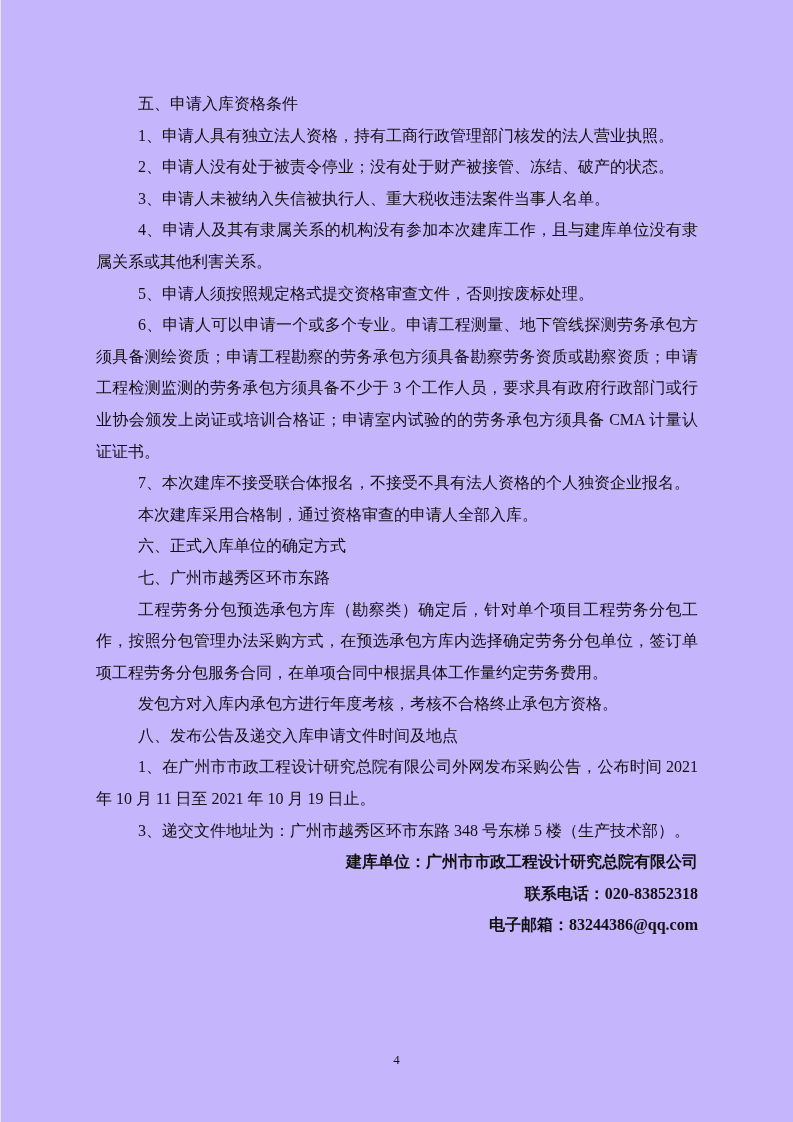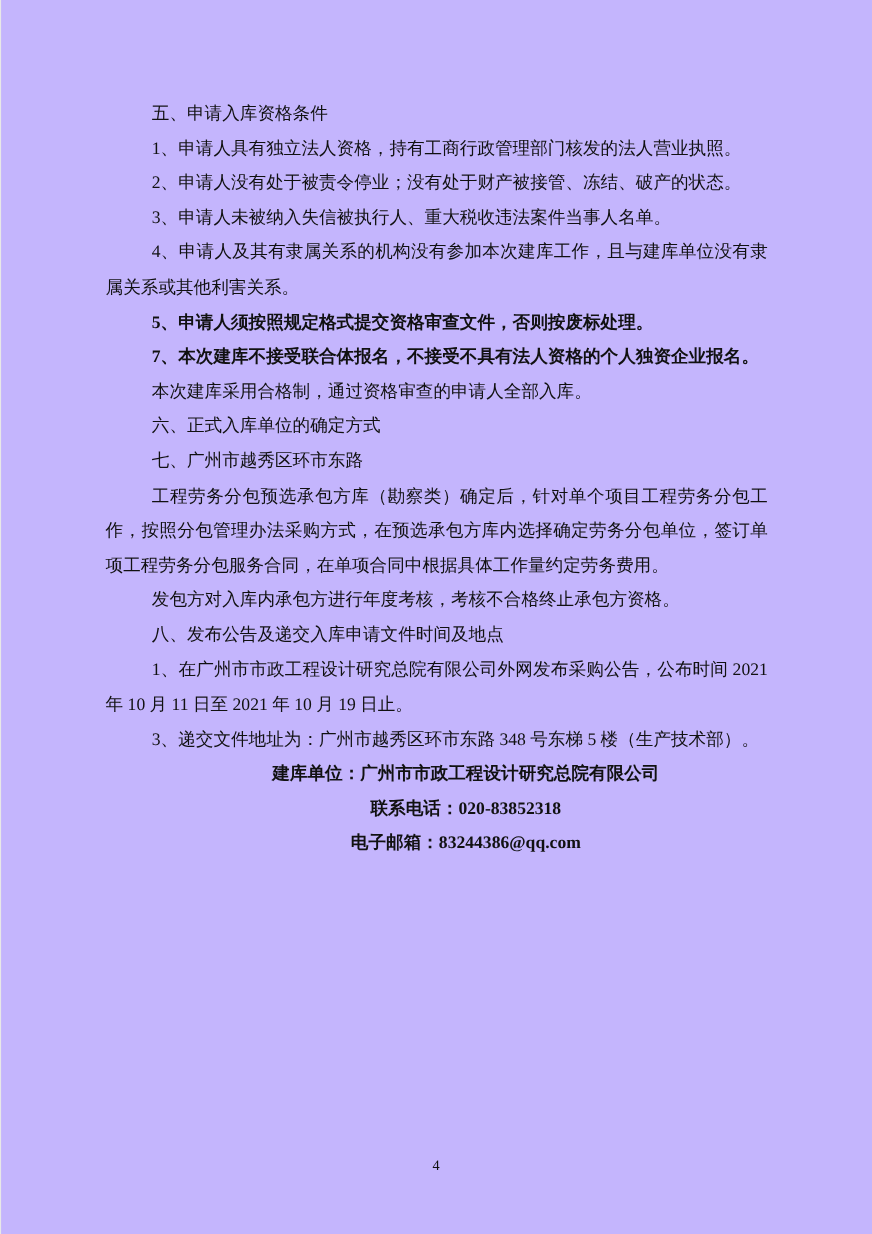--- a/index.html
+++ b/index.html
@@ -26,25 +26,25 @@
     .content p {
       margin: 0;
       font-size: 16px;
       line-height: 31.6px;
       text-align: justify;
       text-justify: inter-ideograph;
       text-indent: 42px;
       word-break: break-all;
     }
     .content p.p-bold {
-      font-weight: bold;
+      font-weight: normal;
     }
     .content p.p-contact {
       font-weight: bold;
-      text-align: center;
+      text-align: right;
       text-indent: 53px;
     }
     .page-footer {
       position: absolute;
       left: 0;
       top: 1050px;
       width: 100%;
       text-align: center;
       font-size: 13px;
       line-height: 20px;
@@ -55,20 +55,21 @@
 <body>
 
 <div class="page">
   <div class="content">
     <p>五、申请入库资格条件</p>
     <p>1、申请人具有独立法人资格，持有工商行政管理部门核发的法人营业执照。</p>
     <p>2、申请人没有处于被责令停业；没有处于财产被接管、冻结、破产的状态。</p>
     <p>3、申请人未被纳入失信被执行人、重大税收违法案件当事人名单。</p>
     <p>4、申请人及其有隶属关系的机构没有参加本次建库工作，且与建库单位没有隶属关系或其他利害关系。</p>
     <p class="p-bold">5、申请人须按照规定格式提交资格审查文件，否则按废标处理。</p>
+    <p>6、申请人可以申请一个或多个专业。申请工程测量、地下管线探测劳务承包方须具备测绘资质；申请工程勘察的劳务承包方须具备勘察劳务资质或勘察资质；申请工程检测监测的劳务承包方须具备不少于 3 个工作人员，要求具有政府行政部门或行业协会颁发上岗证或培训合格证；申请室内试验的的劳务承包方须具备 CMA 计量认证证书。</p>
     <p class="p-bold">7、本次建库不接受联合体报名，不接受不具有法人资格的个人独资企业报名。</p>
     <p>本次建库采用合格制，通过资格审查的申请人全部入库。</p>
     <p>六、正式入库单位的确定方式</p>
     <p>七、广州市越秀区环市东路</p>
     <p>工程劳务分包预选承包方库（勘察类）确定后，针对单个项目工程劳务分包工作，按照分包管理办法采购方式，在预选承包方库内选择确定劳务分包单位，签订单项工程劳务分包服务合同，在单项合同中根据具体工作量约定劳务费用。</p>
     <p>发包方对入库内承包方进行年度考核，考核不合格终止承包方资格。</p>
     <p>八、发布公告及递交入库申请文件时间及地点</p>
     <p>1、在广州市市政工程设计研究总院有限公司外网发布采购公告，公布时间 2021 年 10 月 11 日至 2021 年 10 月 19 日止。</p>
     <p>3、递交文件地址为：广州市越秀区环市东路 348 号东梯 5 楼（生产技术部）。</p>
     <p class="p-contact">建库单位：广州市市政工程设计研究总院有限公司</p>

